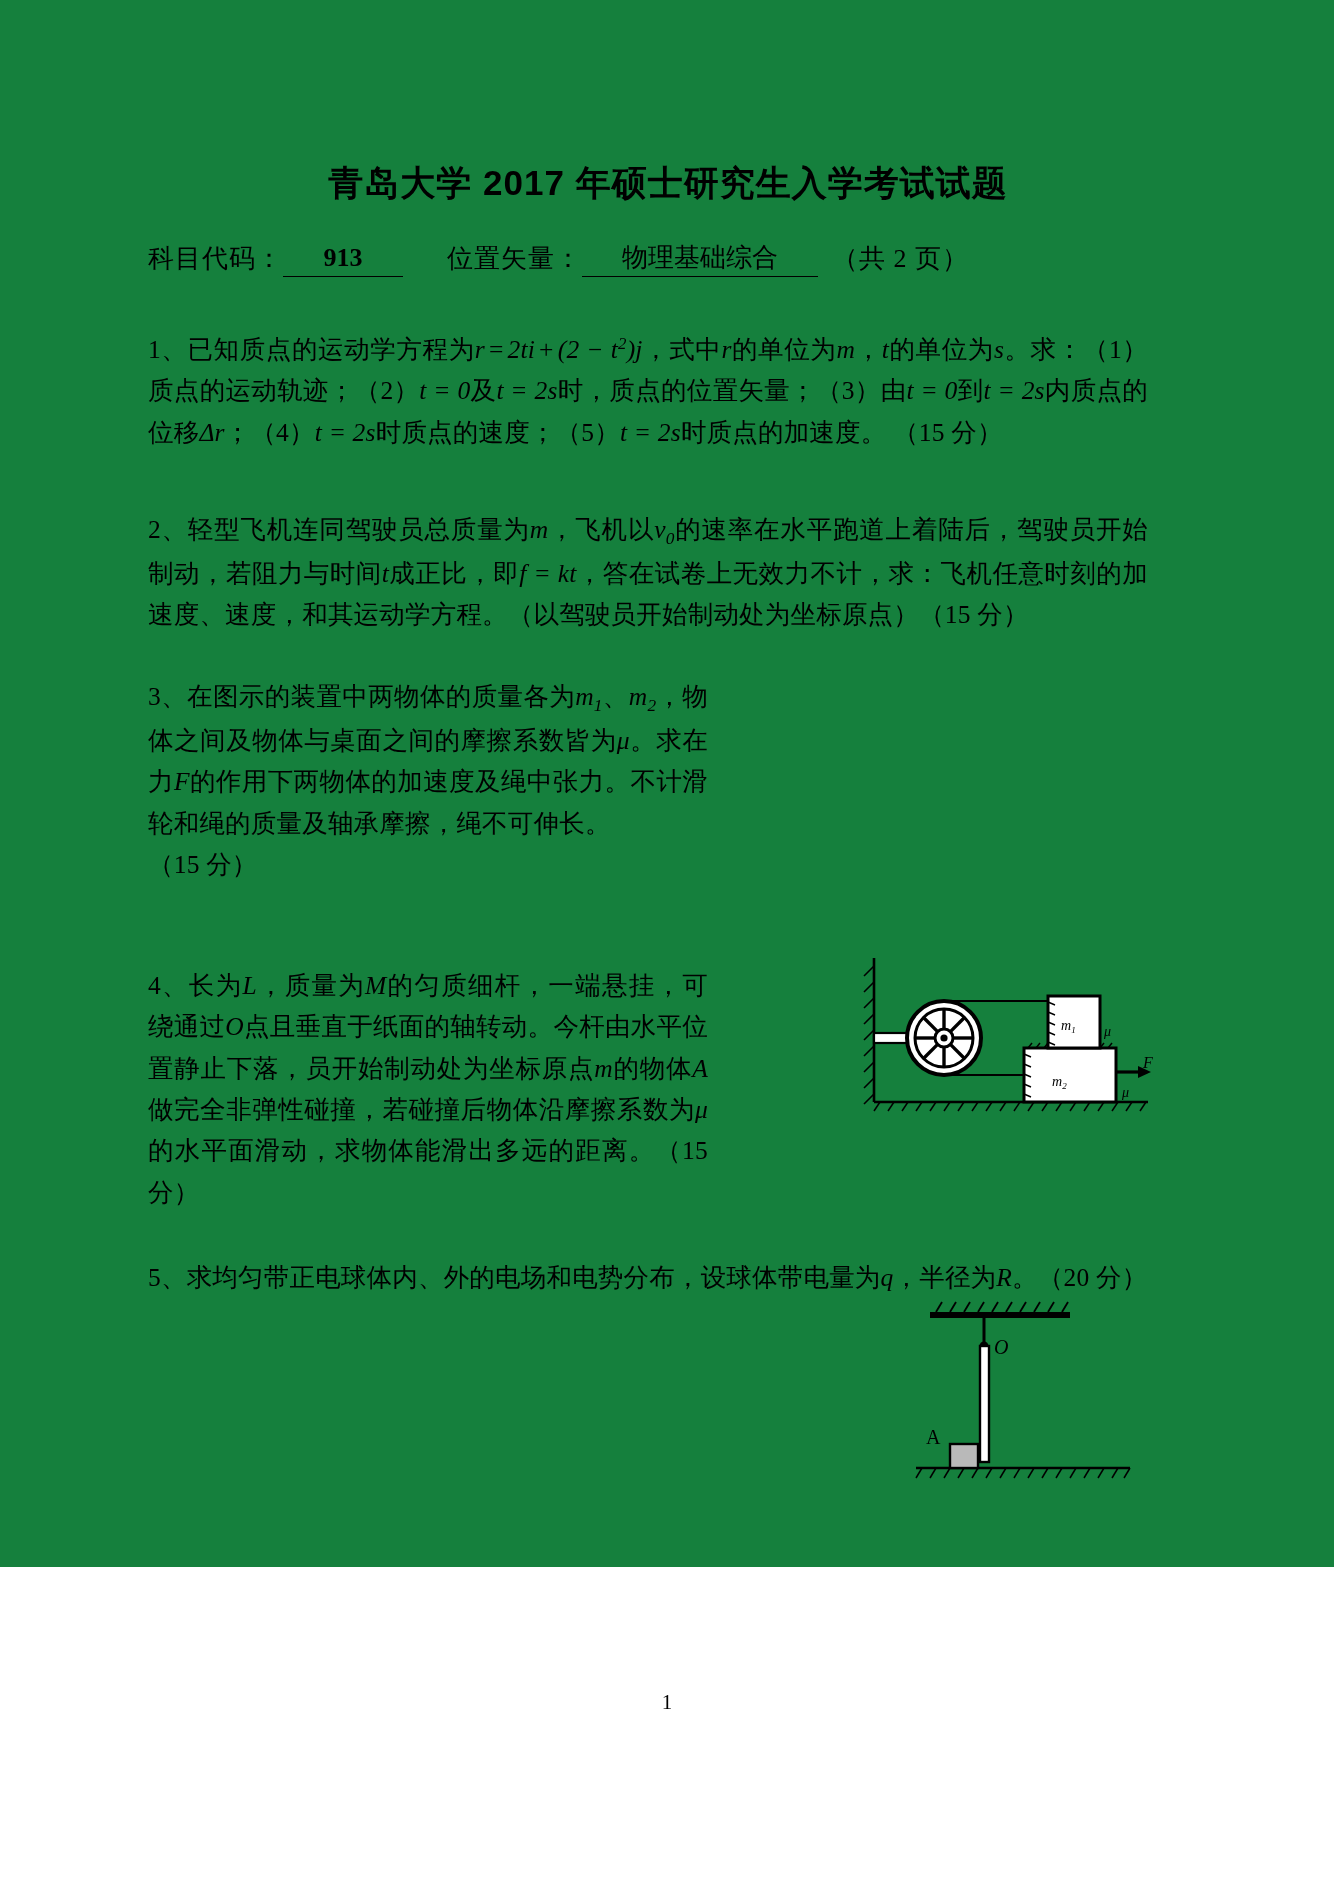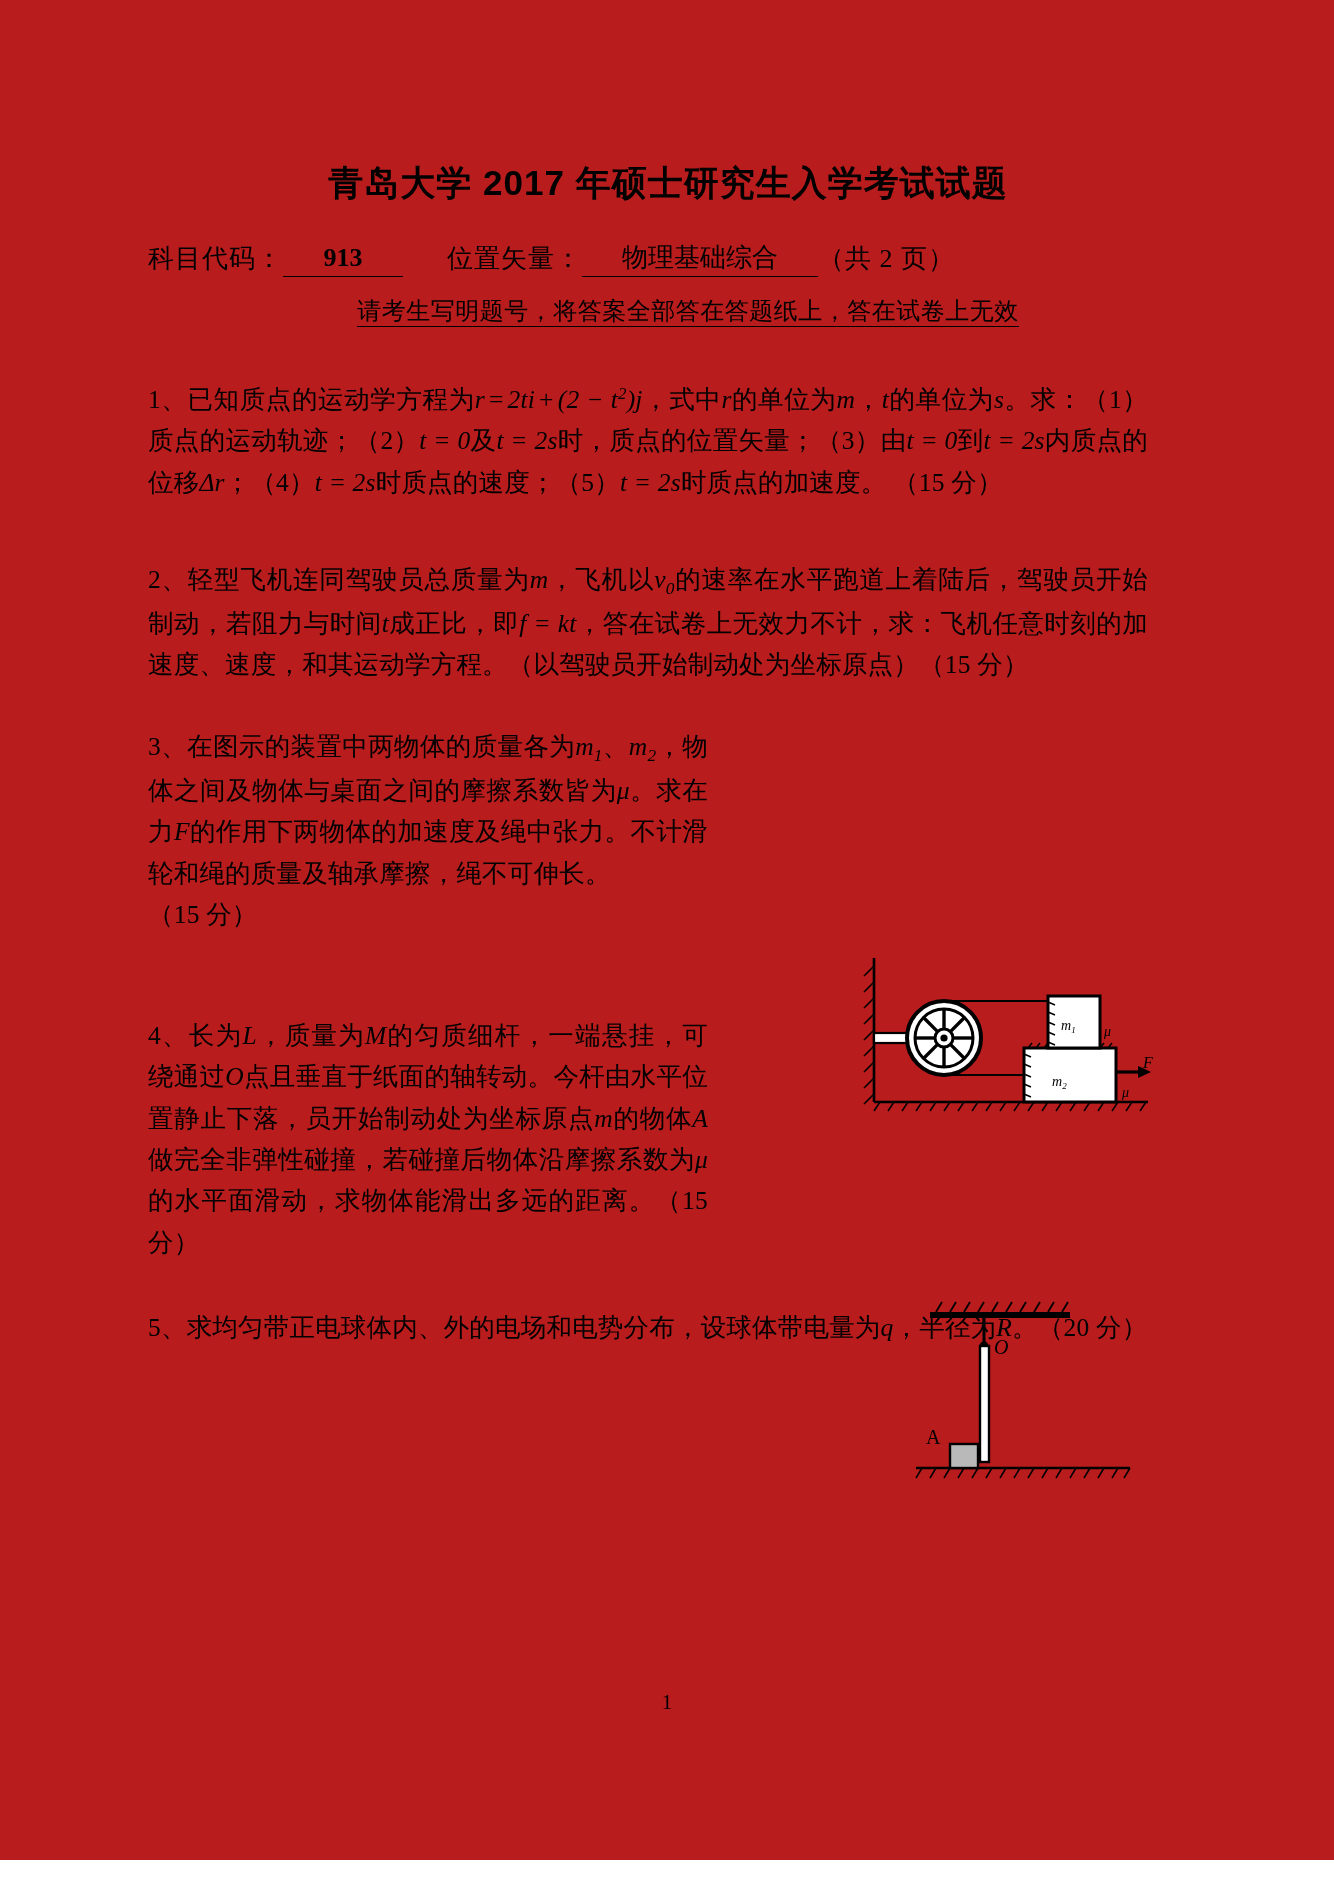--- a/index.html
+++ b/index.html
@@ -12,22 +12,22 @@
     height: 1884px;
     position: relative;
     font-family: "Liberation Serif", "DejaVu Serif", serif;
     color: #000000;
     overflow: hidden;
   }
   .page {
     position: absolute;
     left: 0; top: 0;
     width: 1334px;
-    height: 1860px;
-    background: #b91c1c;
+    height: 1567px;
+    background: #15803d;
   }
   .content {
     position: absolute;
     left: 148px;
     top: 0;
     width: 1040px;
   }
 
   
   .exam-title {
@@ -53,21 +53,21 @@
   .subject-line .lbl { letter-spacing: 1px; }
   .fill {
     display: inline-block;
     border-bottom: 1.6px solid #000;
     text-align: center;
     padding: 0 6px 1px 6px;
   }
   .fill.code { min-width: 108px; font-weight: bold; }
   .fill.name { min-width: 224px; }
   .gapsm { display:inline-block; width: 44px; }
-  .pages-note { letter-spacing: 1px; }
+  .pages-note { margin-left: 14px; letter-spacing: 1px; }
 
   
   .notice {
     margin-top: 18px;
     font-size: 24px;
     text-align: center;
     padding-left: 40px;
   }
   .notice span {
     border-bottom: 1.6px solid #000;
@@ -120,23 +120,20 @@
 
     <div class="subject-line">
       <span class="lbl">科目代码：</span>
       <span class="fill code">913</span>
       <span class="gapsm"></span>
       <span class="lbl">位置矢量：</span>
       <span class="fill name">物理基础综合</span>
       <span class="pages-note">（共 2 页）</span>
     </div>
 
-    <div class="notice">
-      <span>请考生写明题号，将答案全部答在答题纸上，答在试卷上无效</span>
-    </div>
 
     <div class="q q1">
       <span>1、</span><span>已知质点的运动学方程为</span><span class="eq"><span>r</span><span class="op">=</span><span>2ti</span><span class="op">+</span><span>(2 − t</span><sup>2</sup><span>)j</span></span><span>，式中</span><i class="v">r</i><span>的单位为</span><i class="v">m</i><span>，</span><i class="v">t</i><span>的单位为</span><i class="v">s</i><span>。求：（1）质点的运动轨迹；（2）</span><span class="eq">t = 0</span><span>及</span><span class="eq">t = 2s</span><span>时，质点的</span><span>位置矢量；（3）由</span><span class="eq">t = 0</span><span>到</span><span class="eq">t = 2s</span><span>内质点的位移</span><i class="v">Δr</i><span>；（4）</span><span class="eq">t = 2s</span><span>时质点</span><span>的速度；（5）</span><span class="eq">t = 2s</span><span>时质点的加速度。</span>&nbsp;<span>（15 分）</span>
     </div>
 
     <div class="q q2">
       <span>2、</span><span>轻型飞机连同驾驶员总质量为</span><i class="v">m</i><span>，飞机以</span><i class="v"><span>v</span><sub>0</sub></i><span>的速率在水平跑道上着陆</span><span>后，驾驶员开始制动，若阻力与时间</span><i class="v">t</i><span>成正比，即</span><span class="eq">f = kt</span><span>，答在试卷上无效</span><span>力不计，求：飞机任意时刻的加速度、速度，和其运动学方程。（以驾驶</span><span>员开始制动处为坐标原点）（15 分）</span>
     </div>
 
     <div class="q q3">

